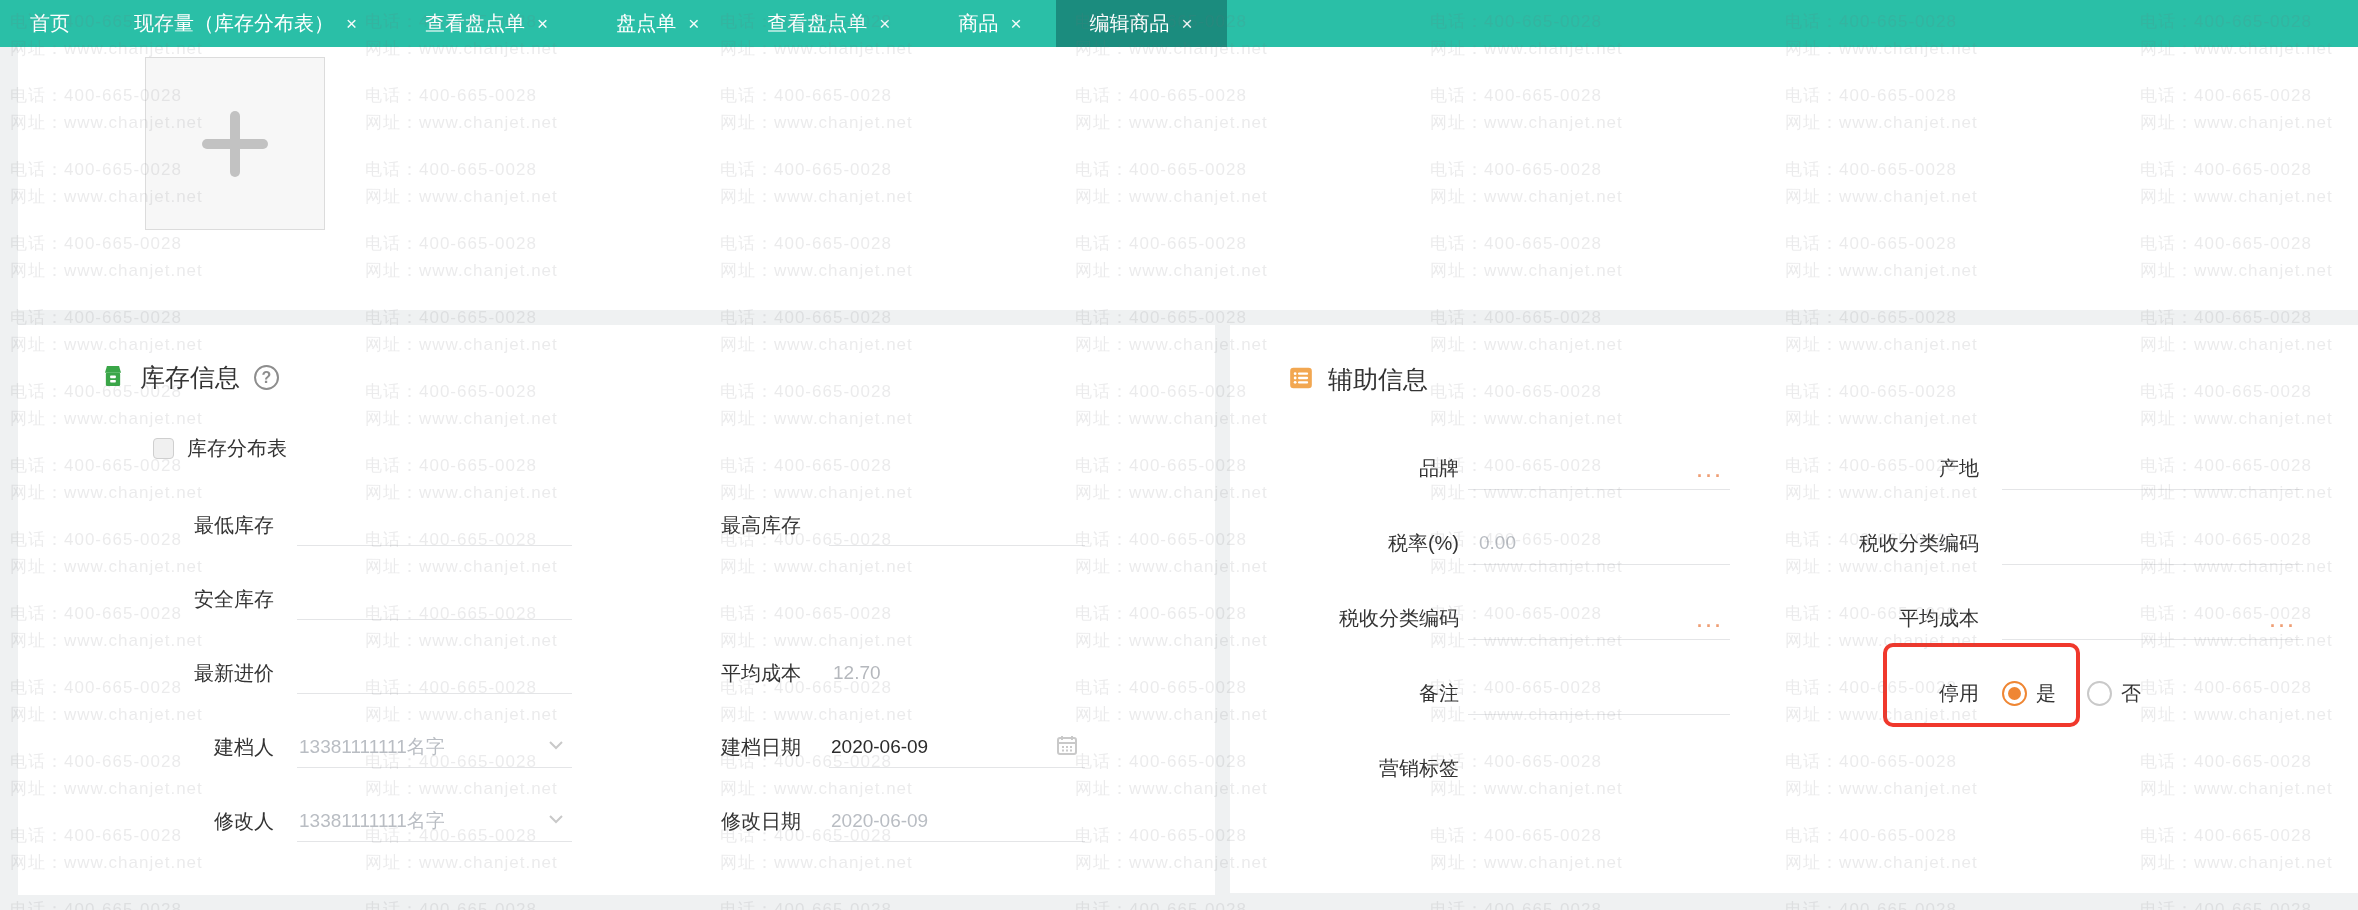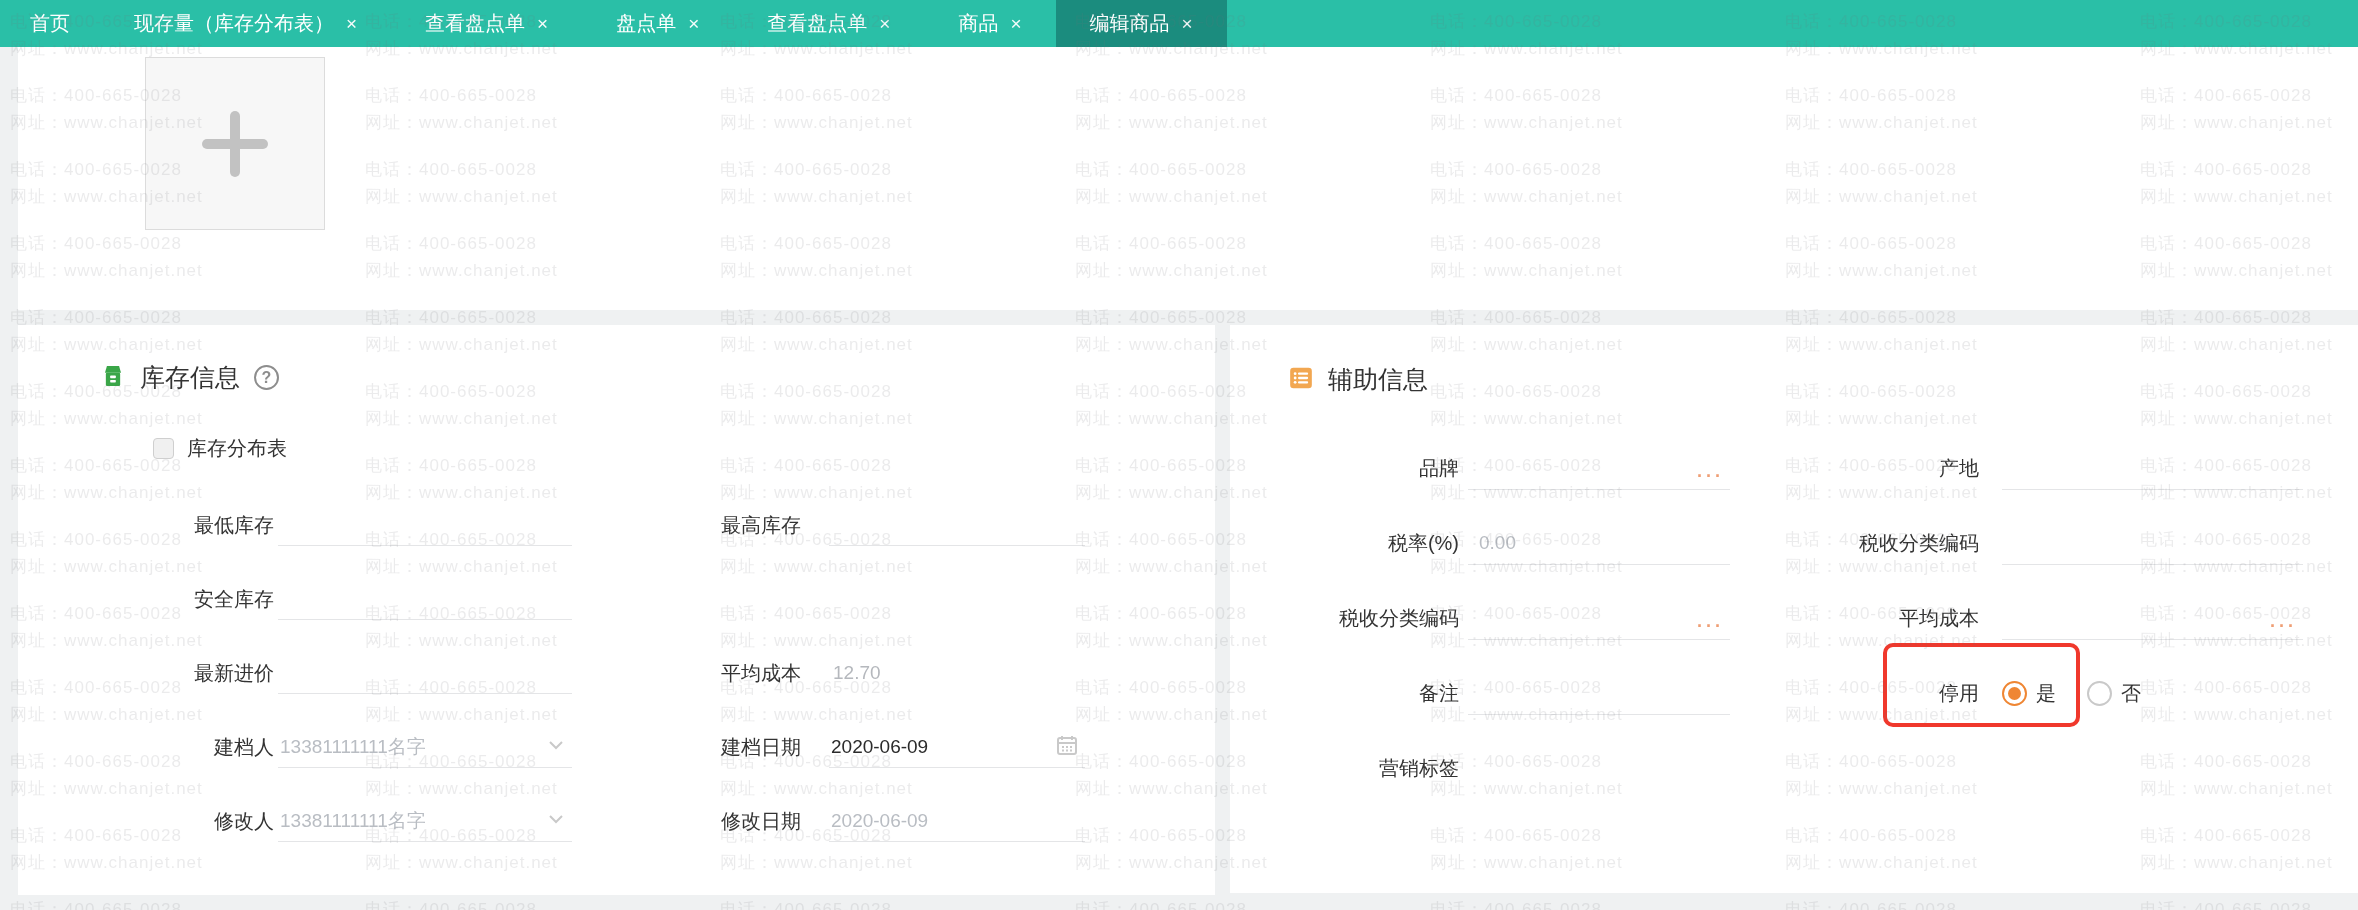--- a/index.html
+++ b/index.html
@@ -72,21 +72,21 @@
   
   .form { position:absolute; left:0; right:0; display:grid; align-items:center; }
   .form-left  { top:163px; grid-template-columns:260px 294px 233px 280px; grid-auto-rows:74px; }
   .form-right { top:106px; grid-template-columns:233px 267px 253px 320px; grid-auto-rows:75px; }
 
   .lbl { text-align:right; font-size:20px; color:#333; padding-right:4px; white-space:nowrap; }
   .fld {
     position:relative; height:42px; display:flex; align-items:center;
     border-bottom:1px solid #e4e5e7;
   }
-  .form-left  .fld.c1 { }
+  .form-left  .fld.c1 { margin-left:19px; }
   .form-left  .fld.c2 { margin-left:24px; }
   .form-right .fld.c1 { margin-left:5px;  padding-left:9px; }
   .form-right .fld.c2 { margin-left:19px; }
   .fld.noline { border-bottom:none; }
   .fld input {
     border:none; outline:none; background:transparent; width:100%;
     font-size:19px; color:#333; font-family:inherit; padding:0 2px;
   }
   .fld input.gray { color:#b9bdc3; }
   .fld input.dark { color:#2b2b2b; }

